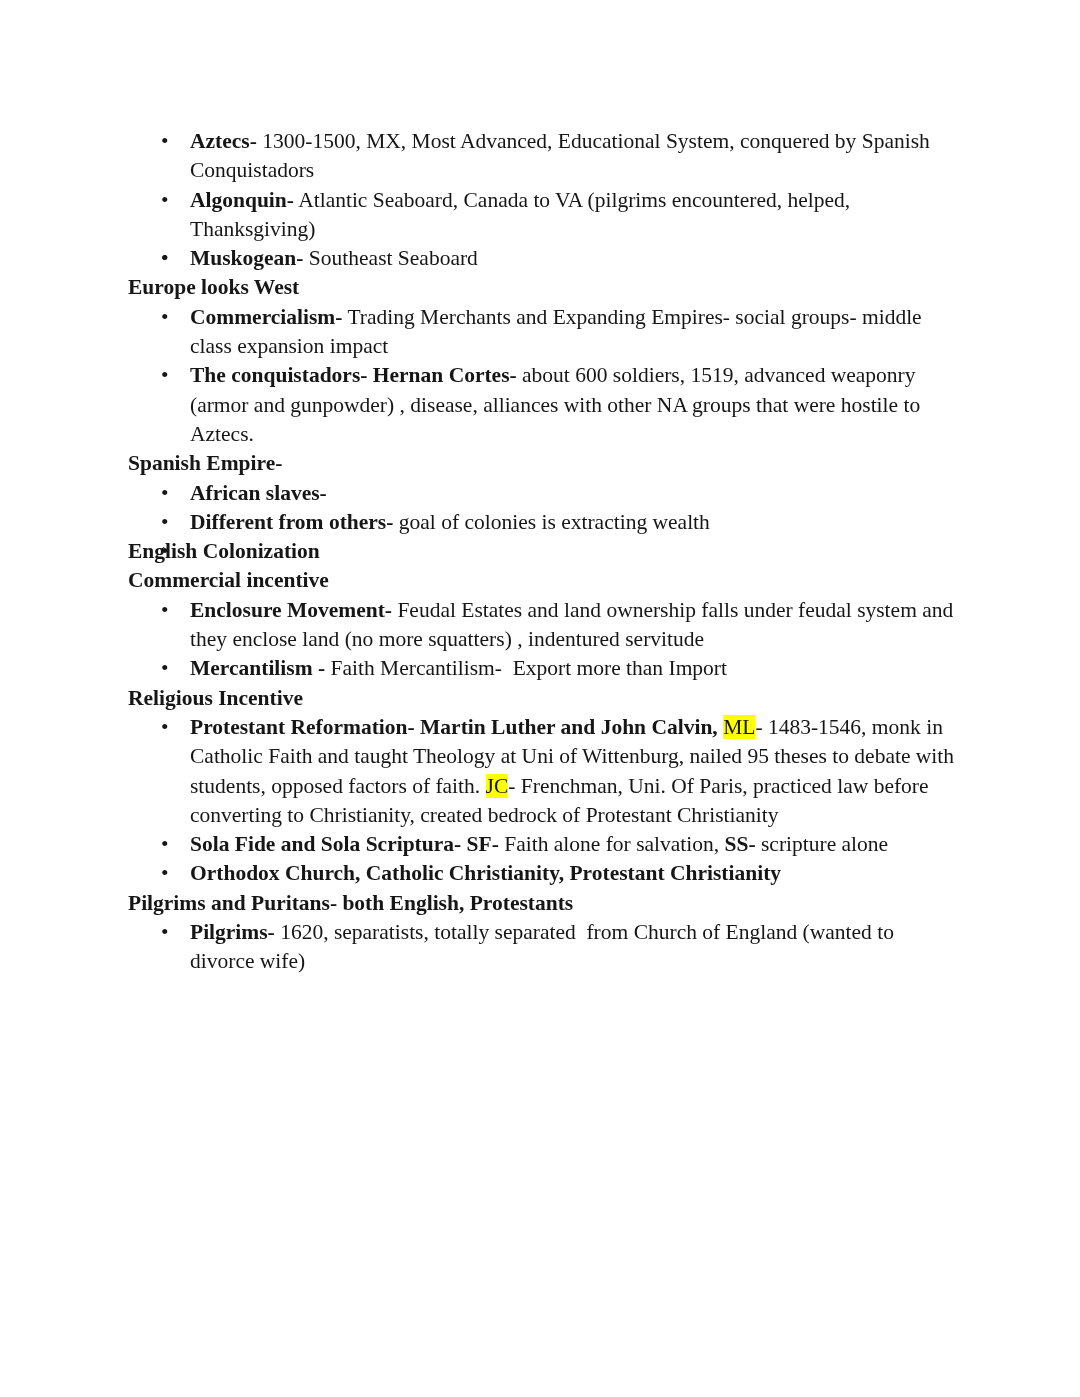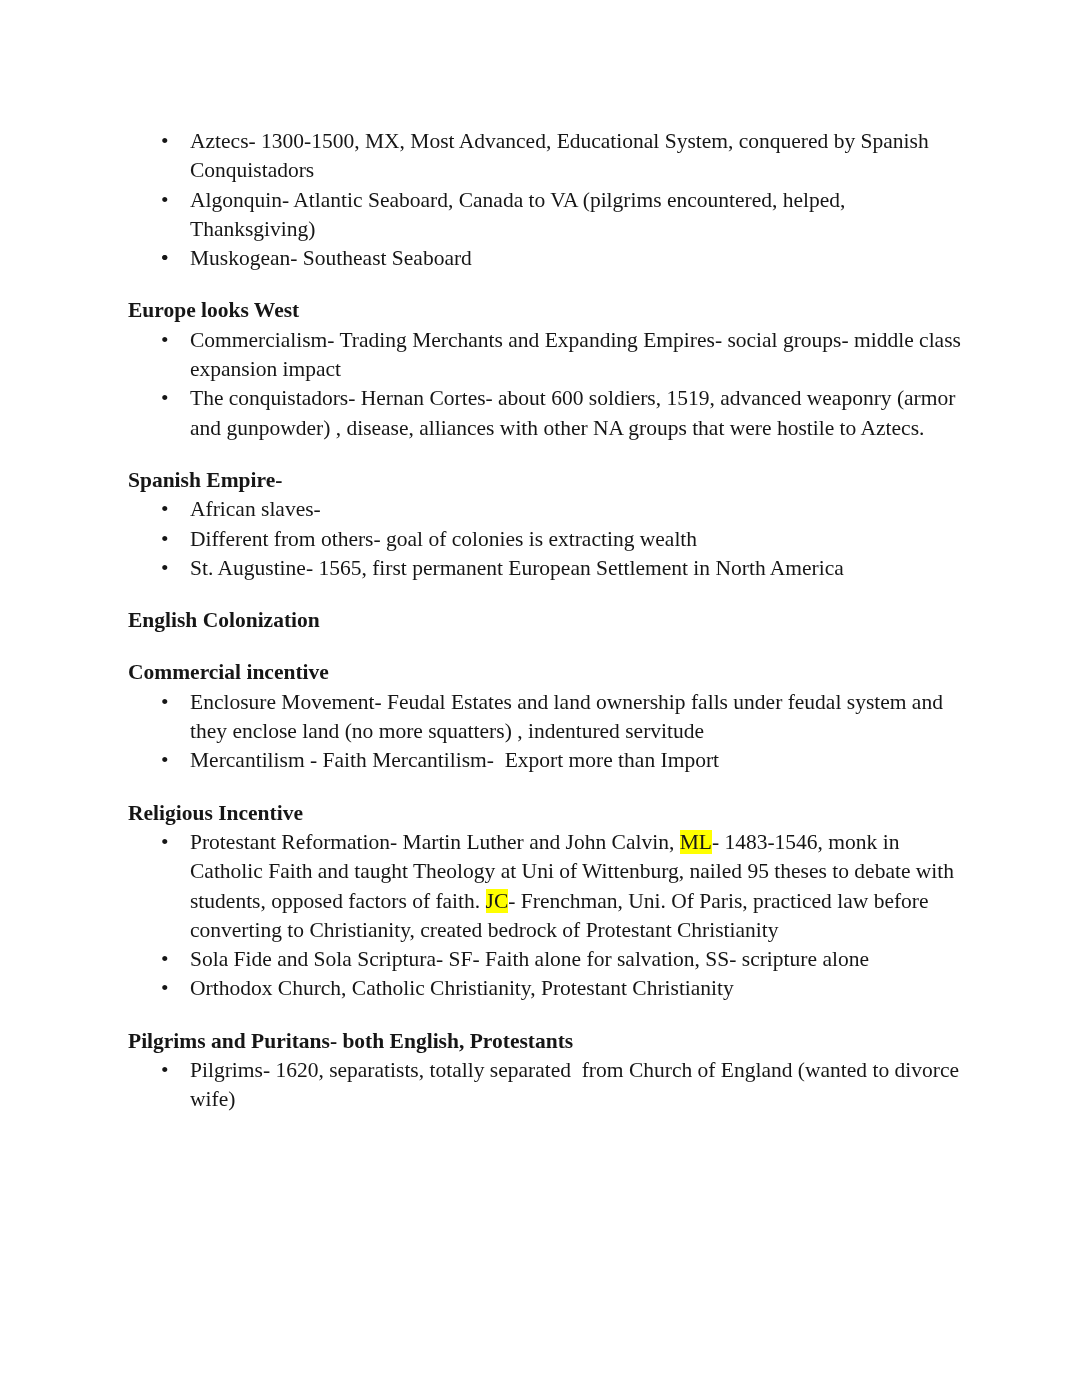--- a/index.html
+++ b/index.html
@@ -14,36 +14,36 @@
     height: 1397px;
     background: #ffffff;
     padding: 127px 118px 40px 128px;
     font-family: "Liberation Serif", "DejaVu Serif", serif;
     font-size: 21.5px;
     line-height: 29.3px;
     color: #161616;
     overflow: hidden;
   }
   .section { margin: 0; }
-  .section + .section { margin-top: 23px; }
+  .section + .section { }
   .heading {
     font-weight: bold;
     white-space: pre-wrap;
   }
   .bullet {
     position: relative;
     padding-left: 62px;
     white-space: pre-wrap;
   }
   .marker {
     position: absolute;
     left: 33px;
     top: 0;
   }
-  .b { font-weight: normal; }
+  .b { font-weight: bold; }
   .hl { background: var(--hl, #ffff00); text-align: center; }
 </style>
 </head>
 <body>
 
 <div class="page" style="--hl: #ffff00;">
     <section class="section">
       <div class="bullet"><span class="marker">•</span><span><span class="b ">Aztecs-</span><span class=""> 1300-1500, MX, Most Advanced, Educational System, conquered by Spanish Conquistadors</span></span></div>
       <div class="bullet"><span class="marker">•</span><span><span class="b ">Algonquin-</span><span class=""> Atlantic Seaboard, Canada to VA (pilgrims encountered, helped, Thanksgiving)</span></span></div>
       <div class="bullet"><span class="marker">•</span></div>
@@ -51,21 +51,21 @@
     </section>
     <section class="section">
       <div class="heading">Europe looks West</div>
       <div class="bullet"><span class="marker">•</span><span><span class="b ">Commercialism-</span><span class=""> Trading Merchants and Expanding Empires- social groups- middle class expansion impact</span></span></div>
       <div class="bullet"><span class="marker">•</span><span><span class="b ">The conquistadors- Hernan Cortes-</span><span class=""> about 600 soldiers, 1519, advanced weaponry (armor and gunpowder) , disease, alliances with other NA groups that were hostile to Aztecs.</span></span></div>
     </section>
     <section class="section">
       <div class="heading">Spanish Empire-</div>
       <div class="bullet"><span class="marker">•</span><span><span class="b ">African slaves-</span></span></div>
       <div class="bullet"><span class="marker">•</span><span><span class="b ">Different from others-</span><span class=""> goal of colonies is extracting wealth</span></span></div>
-      <div class="bullet"><span class="marker">•</span><span><span class="b ">St. Augustine-</span><span class=""> 1565, first permanent European Settlement in North America</span></span></div>
+      <div class="bullet"><span class="marker">•</span></div>
     </section>
     <section class="section">
       <div class="heading">English Colonization</div>
     </section>
     <section class="section">
       <div class="heading">Commercial incentive</div>
       <div class="bullet"><span class="marker">•</span><span><span class="b ">Enclosure Movement-</span><span class=""> Feudal Estates and land ownership falls under feudal system and they enclose land (no more squatters) , indentured servitude</span></span></div>
       <div class="bullet"><span class="marker">•</span><span><span class="b ">Mercantilism -</span><span class=""> Faith Mercantilism-  Export more than Import</span></span></div>
     </section>
     <section class="section">

